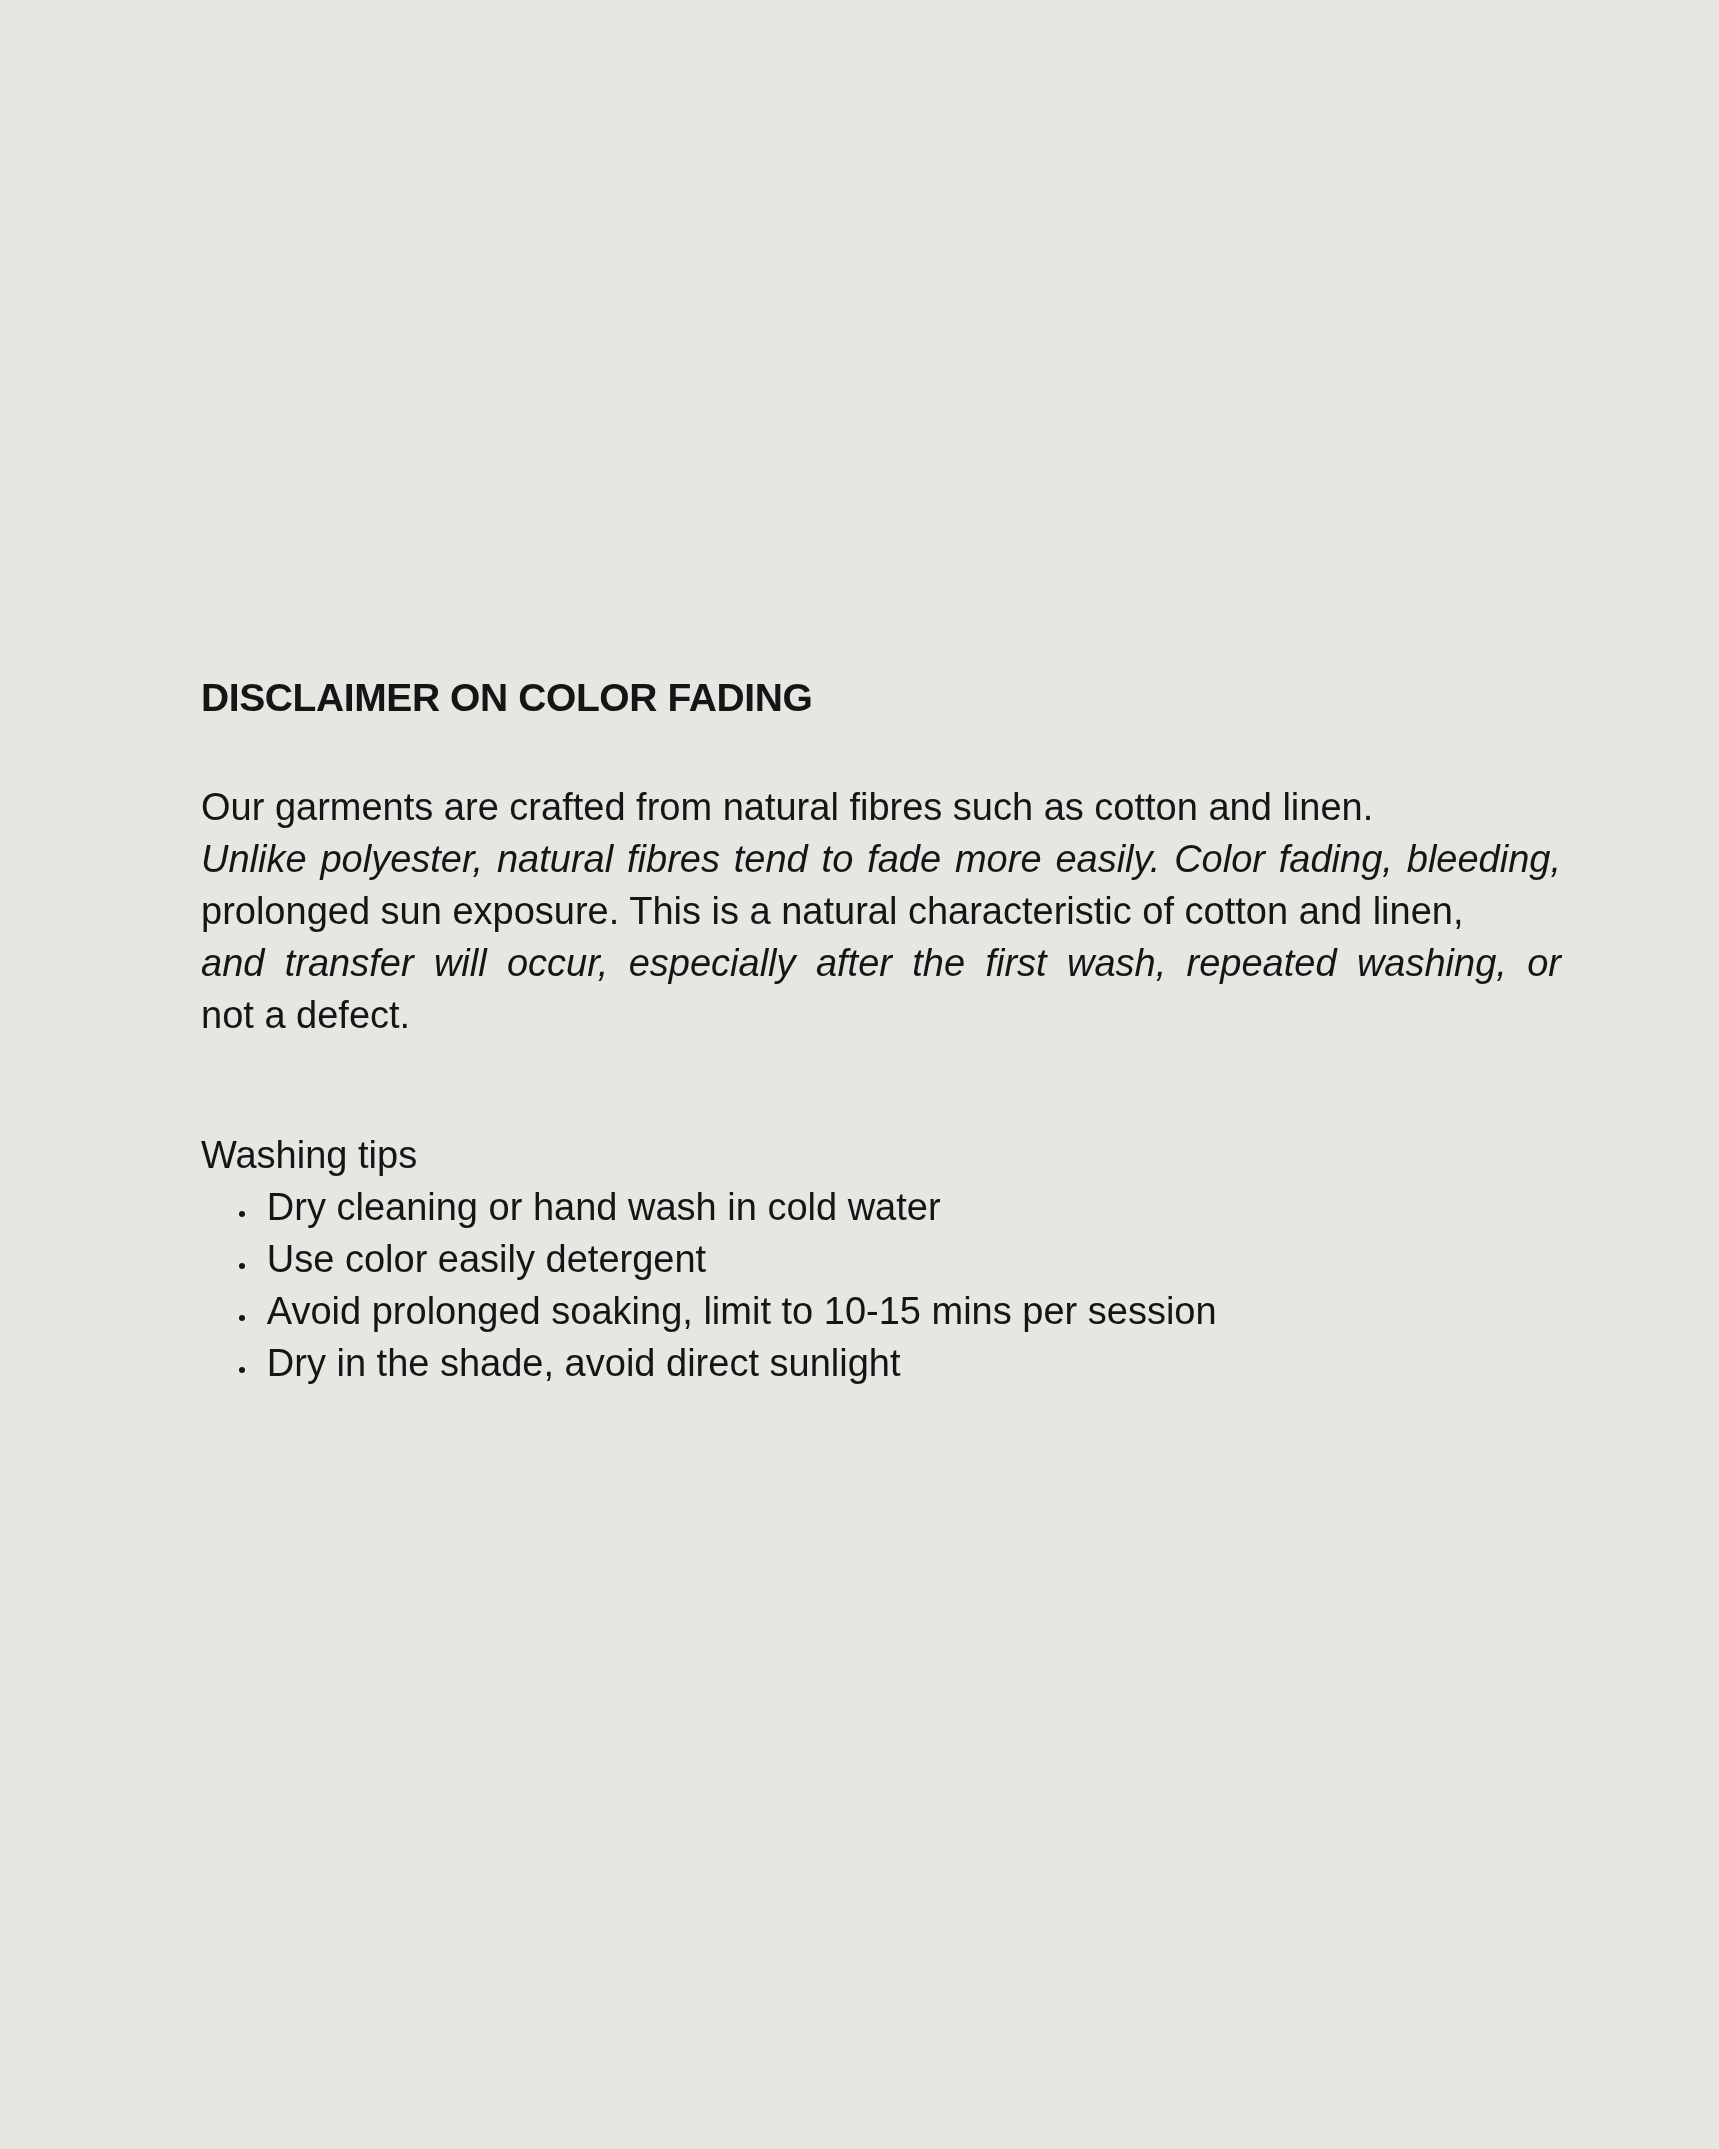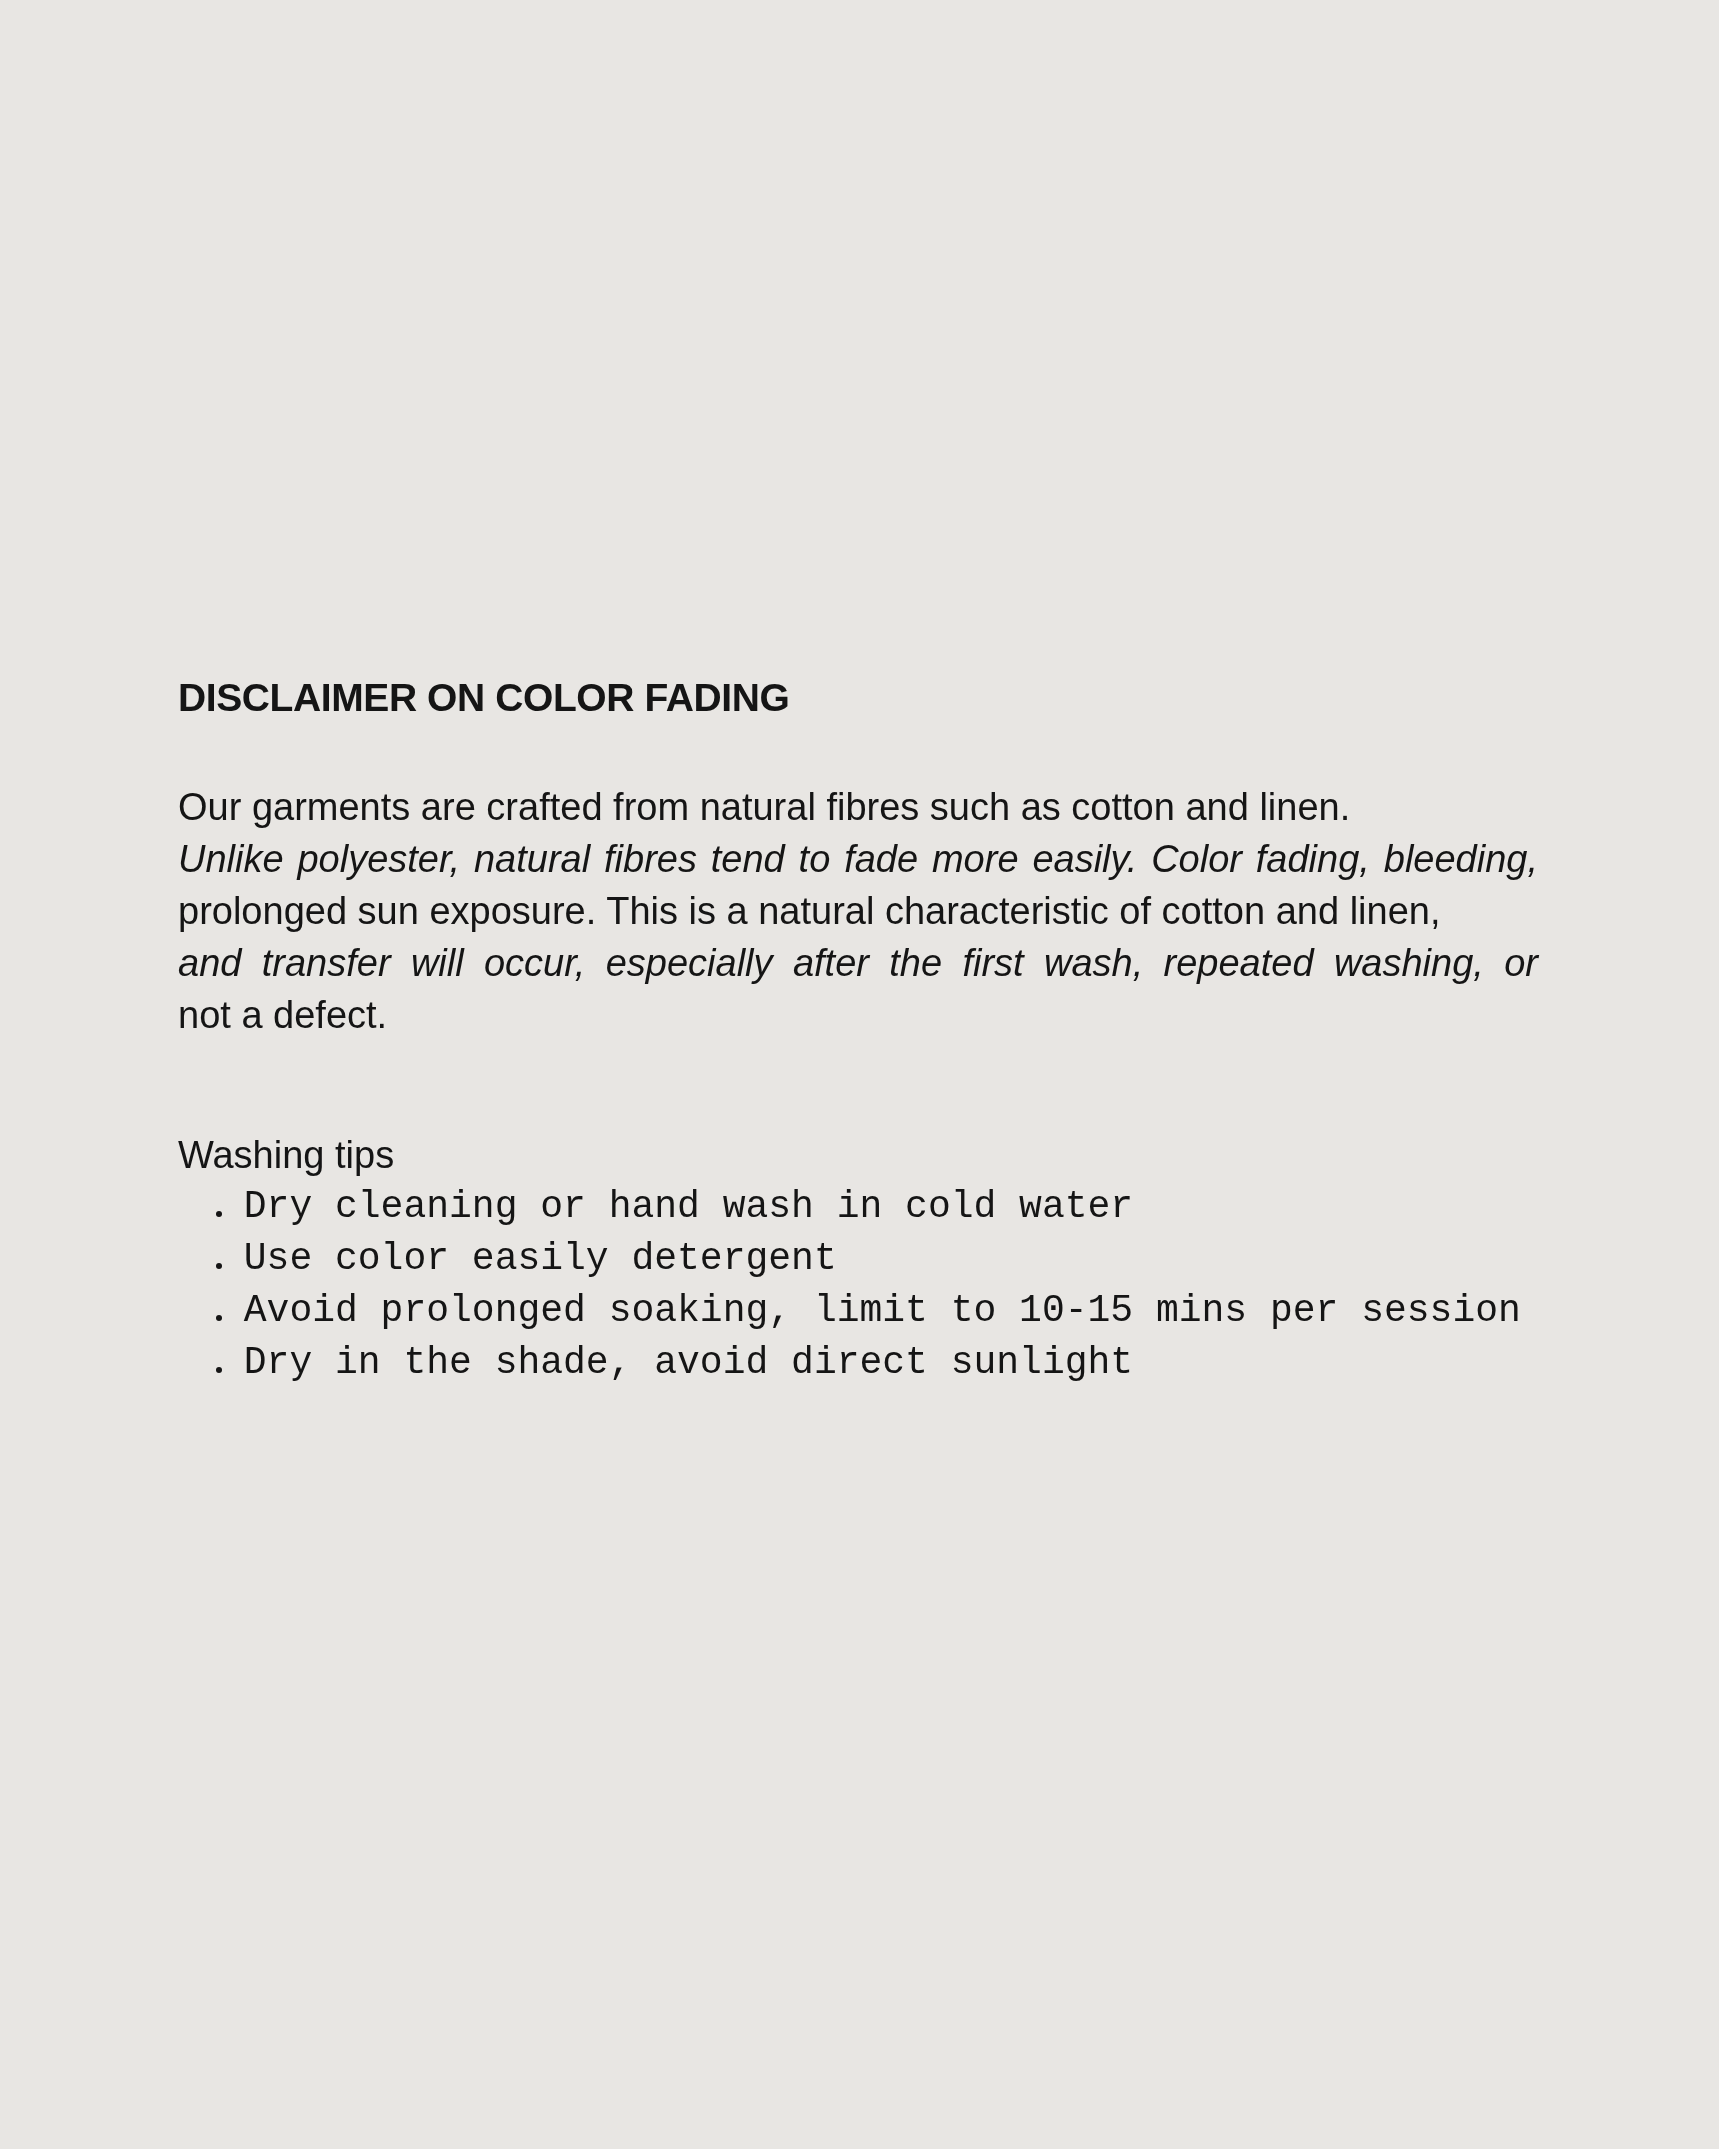--- a/index.html
+++ b/index.html
@@ -16,21 +16,21 @@
   }
   .page {
     position: relative;
     width: 1720px;
     height: 2149px;
     overflow: hidden;
     background: var(--bg);
   }
   .content {
     position: absolute;
-    left: 178px;
+    left: 201px;
     top: 672px;
     width: 1360px;
   }
   .doc-title {
     font-size: 39px;
     line-height: 52px;
     font-weight: bold;
     letter-spacing: -0.4px;
     margin: 0 0 57px 0;
   }
@@ -53,21 +53,20 @@
   ul.tips {
     list-style: none;
     margin: 0;
     padding: 0;
   }
   ul.tips li {
     display: flex;
     align-items: flex-start;
     font-size: 38px;
     line-height: 52px;
-    font-family: Liberation Mono, monospace;
   }
   .bullet-dot {
     flex: 0 0 auto;
     width: 6.3px;
     height: 6.3px;
     border-radius: 50%;
     background: var(--ink);
     margin: 29.6px 21.5px 0 38px;
   }
 </style>

